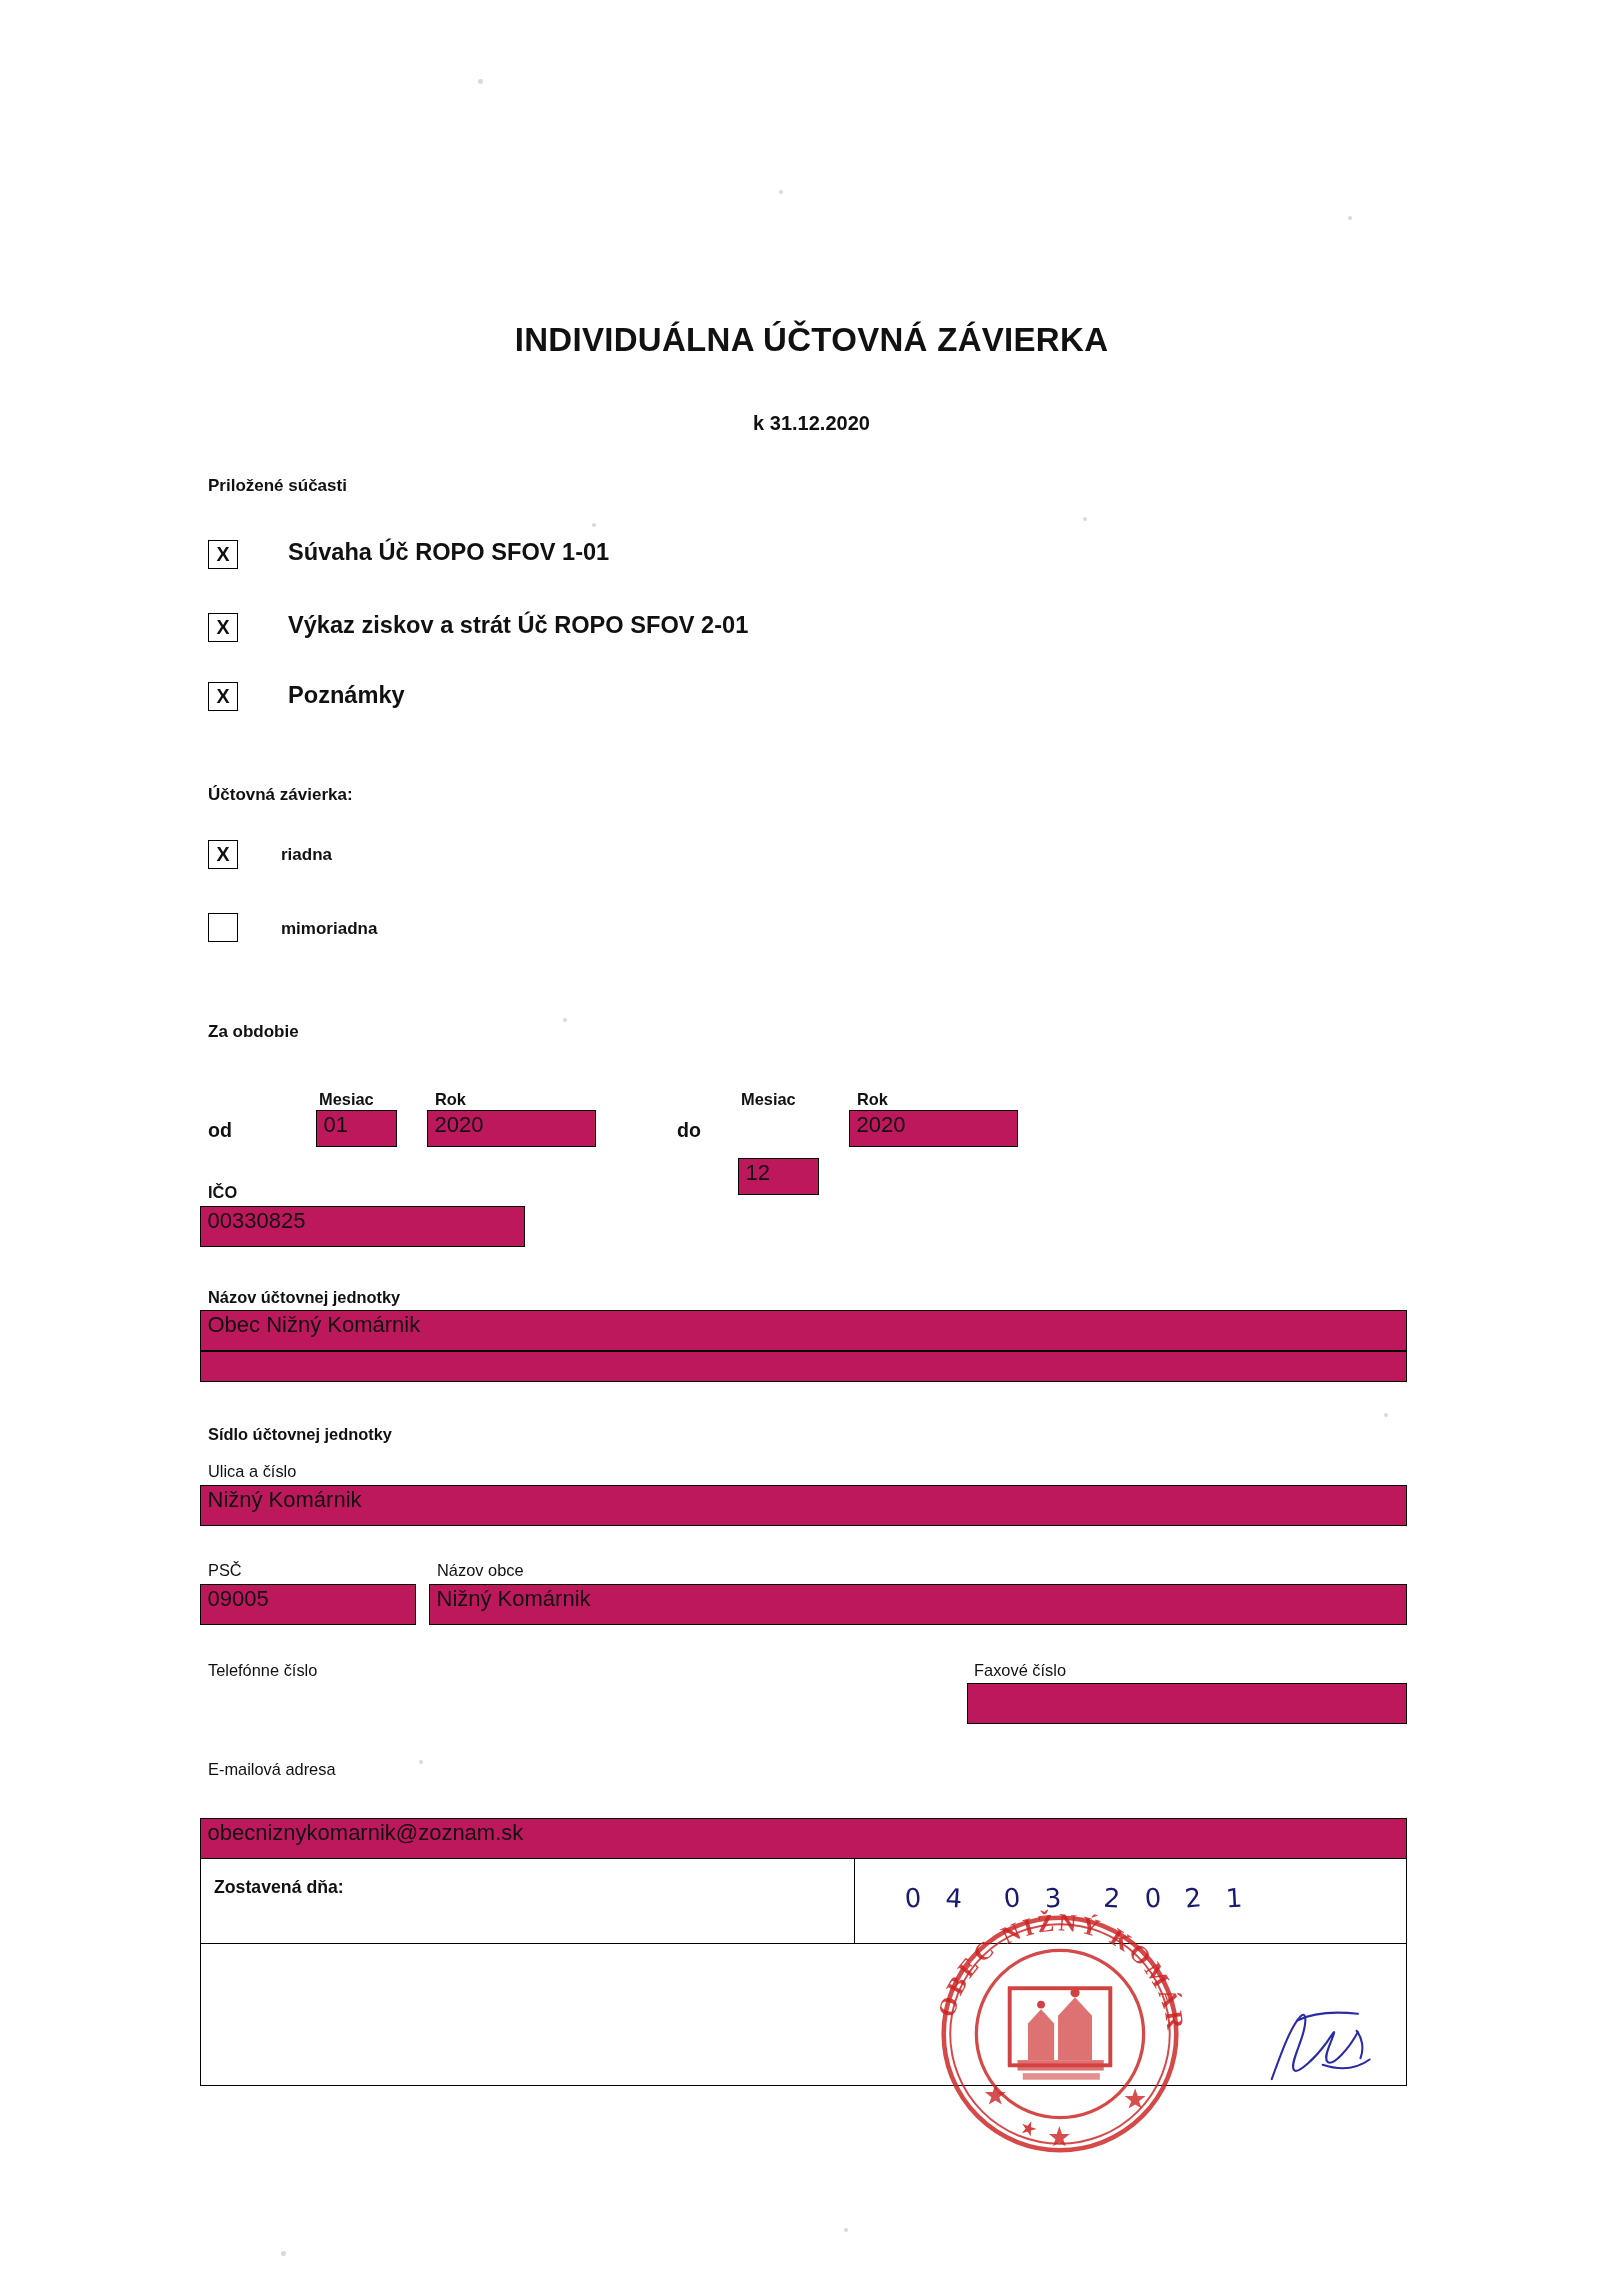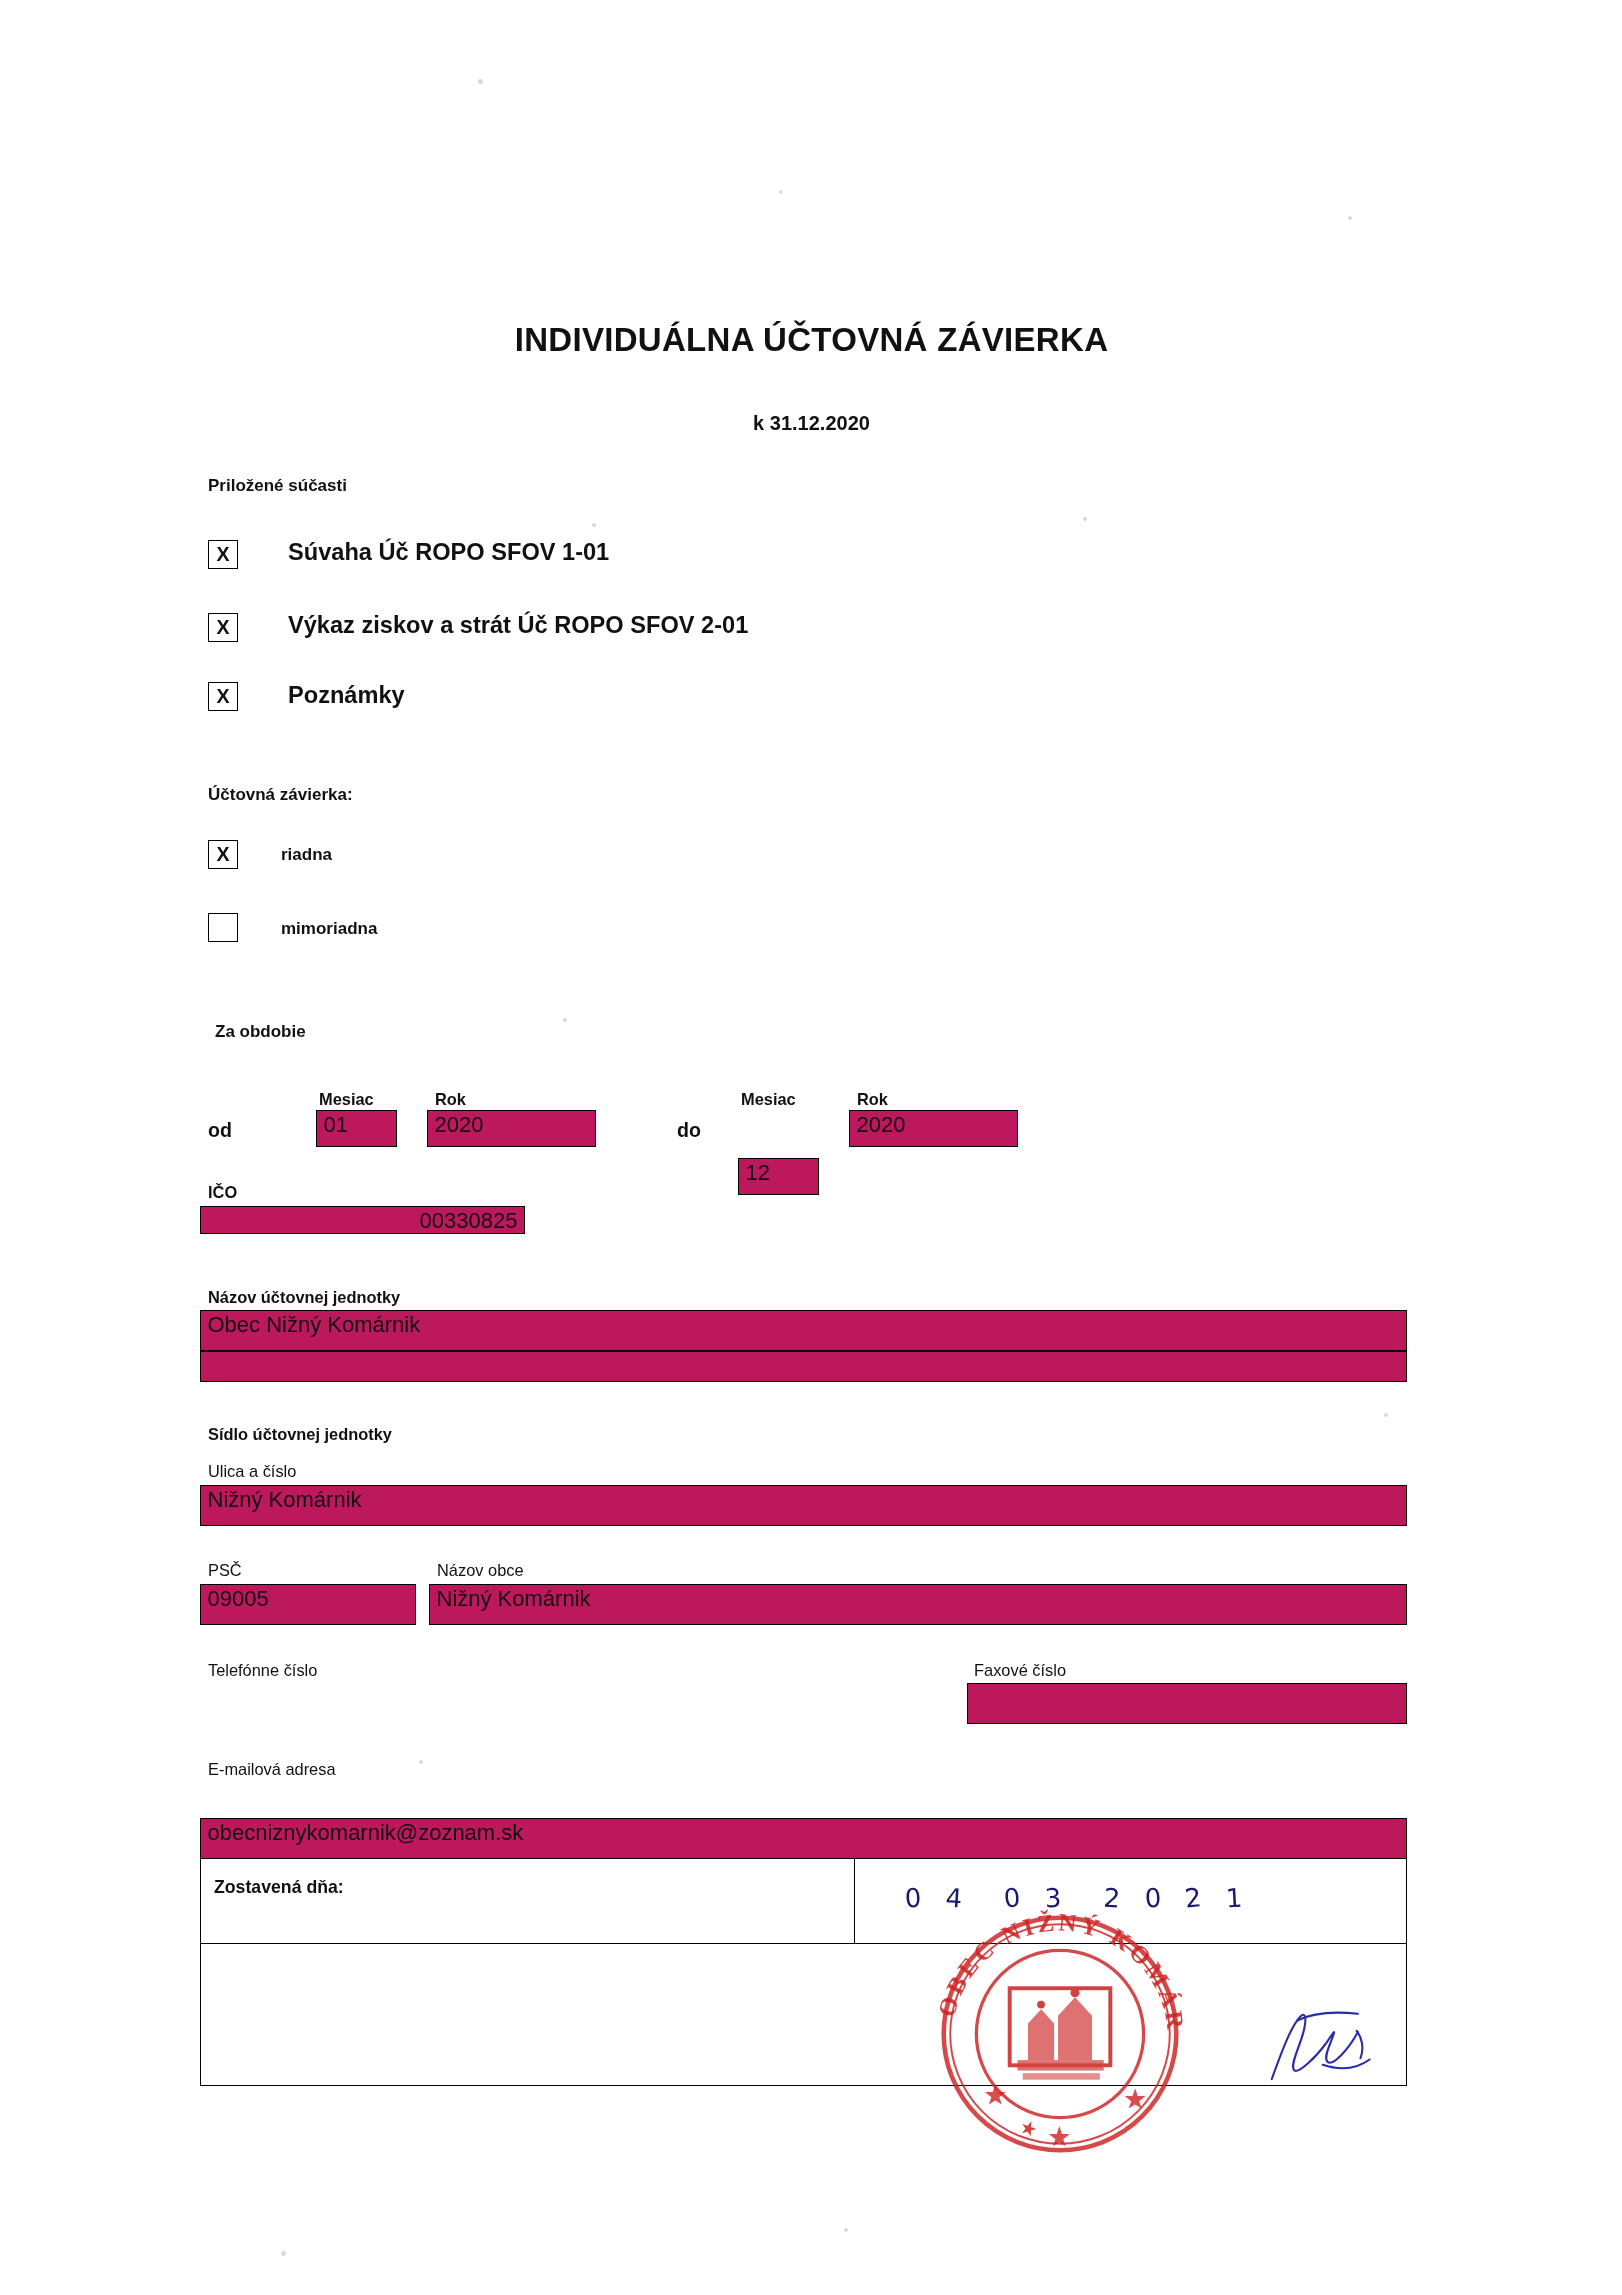--- a/index.html
+++ b/index.html
@@ -214,37 +214,37 @@
   <div class="cbox-label" style="left:288px;top:682px;">Poznámky</div>
 
   <div class="lbl" style="left:208px;top:785px;">Účtovná závierka:</div>
 
   <div class="cbox" style="left:208px;top:840px;">X</div>
   <div class="cbox-label-sm" style="left:281px;top:845px;">riadna</div>
 
   <div class="cbox" style="left:208px;top:913px;"></div>
   <div class="cbox-label-sm" style="left:281px;top:919px;">mimoriadna</div>
 
-  <div class="lbl" style="left:208px;top:1022px;margin-left:7px;">Za obdobie</div>
+  <div class="lbl" style="left:208px;top:1022px;">Za obdobie</div>
 
   <div class="caption" style="left:319px;top:1090px;">Mesiac</div>
   <div class="caption" style="left:435px;top:1090px;">Rok</div>
   <div class="caption" style="left:741px;top:1090px;">Mesiac</div>
   <div class="caption" style="left:857px;top:1090px;">Rok</div>
 
   <div class="word" style="left:208px;top:1119px;">od</div>
   <div class="fbox" style="left:316px;top:1110px;width:81px;height:37px;">01</div>
   <div class="fbox" style="left:427px;top:1110px;width:169px;height:37px;">2020</div>
 
   <div class="word" style="left:677px;top:1119px;">do</div>
   <div class="fbox" style="left:738px;top:1110px;width:81px;height:37px;margin-top:48px;">12</div>
   <div class="fbox" style="left:849px;top:1110px;width:169px;height:37px;">2020</div>
 
   <div class="caption" style="left:208px;top:1183px;">IČO</div>
-  <div class="fbox" style="left:200px;top:1206px;width:325px;height:28px;text-align:right;">00330825</div>
+  <div class="fbox" style="left:200px;top:1206px;width:325px;height:41px;">00330825</div>
 
   <div class="caption" style="left:208px;top:1288px;">Názov účtovnej jednotky</div>
   <div class="fbox" style="left:200px;top:1310px;width:1207px;height:41px;">Obec Nižný Komárnik</div>
   <div class="fbox" style="left:200px;top:1351px;width:1207px;height:31px;"></div>
 
   <div class="caption" style="left:208px;top:1425px;">Sídlo účtovnej jednotky</div>
 
   <div class="caption-n" style="left:208px;top:1462px;">Ulica a číslo</div>
   <div class="fbox" style="left:200px;top:1485px;width:1207px;height:41px;">Nižný Komárnik</div>
 

